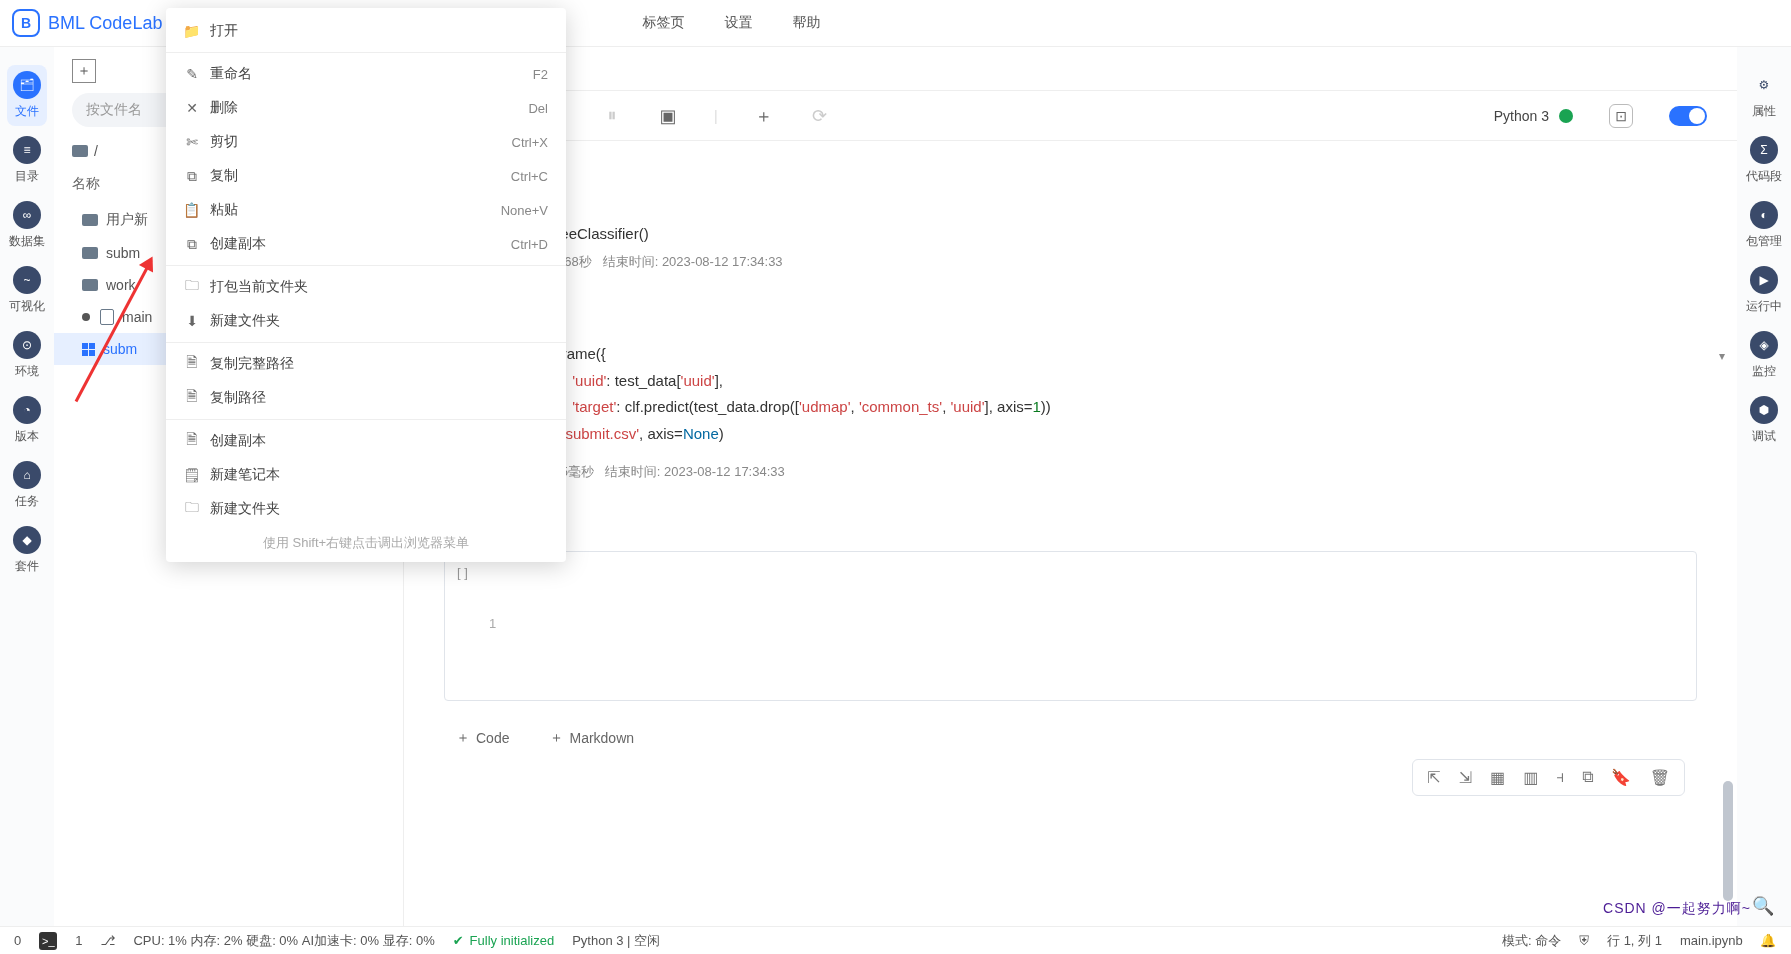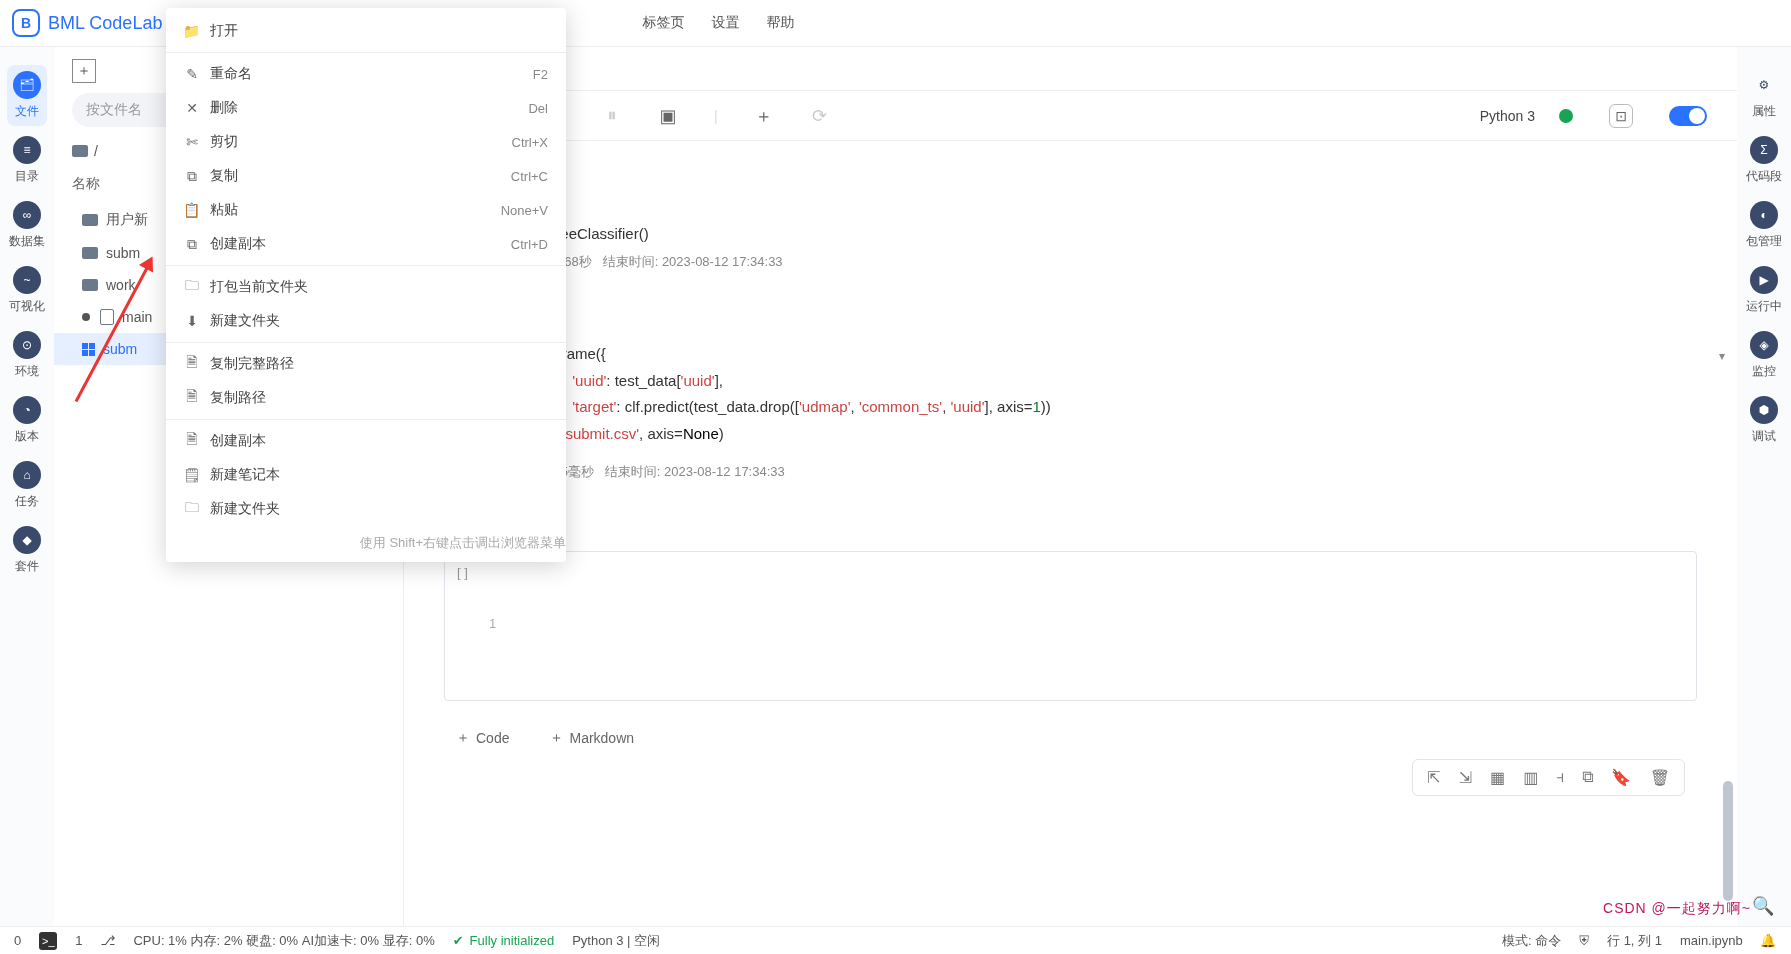--- a/index.html
+++ b/index.html
@@ -1,20 +1,20 @@
 <!DOCTYPE html>
 <html><head>
 <meta charset="utf-8">
 <style>
 * { margin:0; padding:0; box-sizing:border-box; font-family:"Helvetica Neue",Arial,"PingFang SC","Microsoft YaHei",sans-serif; }
 body { width:1791px; height:954px; background:#fff; overflow:hidden; position:relative; font-size:14px; color:#333; }
 .topbar { height:47px; display:flex; align-items:center; padding:0 12px; border-bottom:1px solid #eee; }
 .logo { display:flex; align-items:center; gap:8px; font-size:18px; color:#2a72ff; }
 .logo-icon { width:28px; height:28px; border:2.5px solid #2a72ff; border-radius:8px; display:flex; align-items:center; justify-content:center; font-weight:bold; font-size:14px; }
-.menubar { display:flex; gap:27px; margin-left:480px; color:#555; }
+.menubar { display:flex; gap:40px; margin-left:480px; color:#555; }
 .menubar span { cursor:pointer; }
 
 .left-rail { position:absolute; left:0; top:47px; bottom:28px; width:54px; background:#fafbfc; display:flex; flex-direction:column; align-items:center; padding-top:18px; gap:4px; }
 .rail-item { width:40px; display:flex; flex-direction:column; align-items:center; gap:4px; font-size:12px; color:#555; padding:6px 0; border-radius:8px; cursor:pointer; }
 .rail-item.active { background:#e6efff; color:#2a72ff; }
 .rail-icon { width:28px; height:28px; border-radius:50%; background:#2a72ff; display:flex; align-items:center; justify-content:center; color:#fff; }
 .rail-item:not(.active) .rail-icon { background:#3a4a6a; }
 
 .right-rail { position:absolute; right:0; top:47px; bottom:28px; width:54px; background:#fafbfc; display:flex; flex-direction:column; align-items:center; padding-top:18px; gap:4px; }
 
@@ -30,62 +30,62 @@
 .file-ic { width:14px; height:16px; border:1.5px solid #6a7a8a; border-radius:2px; display:inline-block; }
 .grid-ic { display:inline-grid; grid-template-columns:6px 6px; grid-template-rows:6px 6px; gap:1px; }
 .grid-ic span { background:#2a72ff; }
 .dot { width:8px; height:8px; border-radius:50%; background:#555; display:inline-block; margin-right:2px;}
 
 .context-menu { position:absolute; left:166px; top:8px; width:400px; background:#fff; box-shadow:0 4px 24px rgba(0,0,0,.18); border-radius:4px; padding:6px 0; z-index:50; }
 .cm-item { display:flex; align-items:center; justify-content:space-between; padding:8px 18px; color:#444; cursor:pointer; }
 .cm-left { display:flex; align-items:center; gap:10px; }
 .cm-ic { width:16px; height:16px; display:flex; align-items:center; justify-content:center; color:#666; font-size:14px; }
 .cm-sep { height:1px; background:#eee; margin:4px 0; }
-.cm-hint { text-align:right; color:#aaa; font-size:13px; padding:8px 0 4px; }
+.cm-hint { text-align:center; color:#aaa; font-size:13px; padding:8px 0 4px; }
 .cm-sc { color:#888; font-size:13px; }
 
 .main { position:absolute; left:404px; right:54px; top:47px; bottom:28px; background:#fff; display:flex; flex-direction:column;}
 .tabs { height:44px; display:flex; align-items:center; border-bottom:1px solid #eee; padding:0 12px; gap:8px;}
 .tab { display:flex; align-items:center; gap:8px; padding:6px 12px; border-radius:6px; color:#2a72ff; }
 .tab-close { color:#2a72ff; cursor:pointer; }
 .tab-add, .tab-more { color:#888; padding:4px 8px; cursor:pointer; font-size:18px;}
 .toolbar { height:50px; display:flex; align-items:center; padding:0 30px; gap:36px; color:#666; border-bottom:1px solid #eee; }
 .tb-spacer { flex:1;}
 .tb-ic { width:20px; height:20px; display:flex; align-items:center; justify-content:center; cursor:pointer; font-size:18px;}
-.kernel { display:flex; align-items:center; gap:24px; color:#444;}
+.kernel { display:flex; align-items:center; gap:10px; color:#444;}
 .k-dot { width:14px; height:14px; border-radius:50%; background:#1aa352;}
 .k-rest { width:24px;height:24px;border:1px solid #bbb;border-radius:6px;display:flex;align-items:center;justify-content:center;}
 .k-toggle { width:38px;height:20px;border-radius:10px;background:#2a72ff;position:relative;}
 .k-toggle::after{content:"";position:absolute;right:2px;top:2px;width:16px;height:16px;border-radius:50%;background:#fff;}
 
 .nb-body { flex:1; overflow:auto; padding:14px 40px 60px 40px; position:relative;}
 .cell { margin-bottom:18px; }
 .code-out { font-family:Menlo,Consolas,monospace; font-size:15px; color:#333; white-space:pre; padding:4px 0 4px 56px; }
 .cell-status { color:#888; font-size:13px; padding:6px 0 0 56px; }
 .cell-input { background:#fff; border-radius:4px; padding:10px 16px 10px 56px; font-family:Menlo,Consolas,monospace; font-size:15px; position:relative; line-height:1.7; white-space:pre; }
 .cell-input.bordered { border:1px solid #e0e4ea; }
 .prompt { position:absolute; left:12px; top:10px; color:#999; font-size:13px;}
 .ln { position:absolute; left:44px; color:#aaa; font-size:13px;}
 .tok-s {color:#c44;}
 .tok-n {color:#0a7a20;}
-.tok-k {color:#000000;text-align:right;}
+.tok-k {color:#0369a1;text-align:right;}
 
 .cell-actions { position:absolute; right:52px; top:618px; display:flex; gap:18px; padding:8px 14px; background:#fff; border:1px solid #e0e4ea; border-radius:6px; color:#777;}
 .cell-actions span{cursor:pointer; font-size:16px;}
 .add-row { display:flex; gap:40px; padding:10px 0 0 12px; color:#666;}
 .add-btn { display:flex; align-items:center; gap:6px; cursor:pointer;}
 
 .v-scroll { position:absolute; right:4px; top:640px; width:10px; height:120px; background:#c0c6cf; border-radius:5px;}
 .tri-collapse { position:absolute; right:12px; top:208px; color:#888; font-size:12px;}
 
 .statusbar { position:absolute; left:0; right:0; bottom:0; height:28px; background:#fff; border-top:1px solid #eee; display:flex; align-items:center; padding:0 14px; gap:18px; font-size:13px; color:#555;}
 .sb-ic { width:18px;height:18px;background:#333;color:#fff;border-radius:3px;display:flex;align-items:center;justify-content:center;font-size:11px;}
 .sb-green { color:#1aa352; display:flex; align-items:center; gap:6px;}
 .sb-spacer{flex:1;}
-.watermark { position:absolute; right:40px; bottom:36px; color:#be185d; font-size:14px; letter-spacing:1px;}
+.watermark { position:absolute; right:40px; bottom:36px; color:#4c1d95; font-size:14px; letter-spacing:1px;}
 
 .red-arrow { position:absolute; left:76px; top:400px; width:160px; height:3px; background:#e33; transform:rotate(-62deg); transform-origin:left center; z-index:60;}
 .red-arrow::after { content:""; position:absolute; right:-4px; top:-7px; border-left:14px solid #e33; border-top:8px solid transparent; border-bottom:8px solid transparent;}
 </style>
 </head>
 <body>
 
 <div class="topbar">
   <div class="logo">
     <div class="logo-icon">B</div>

